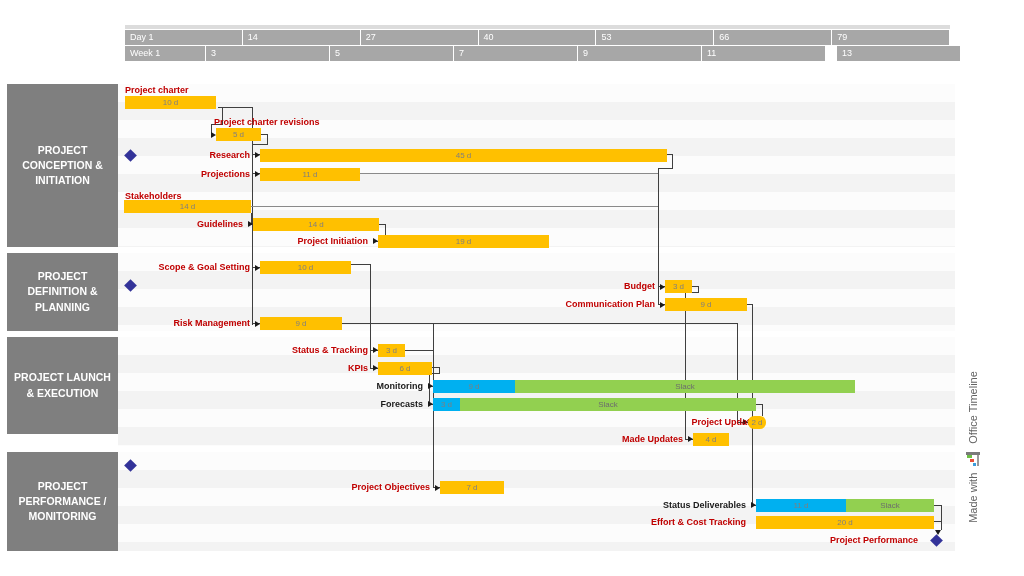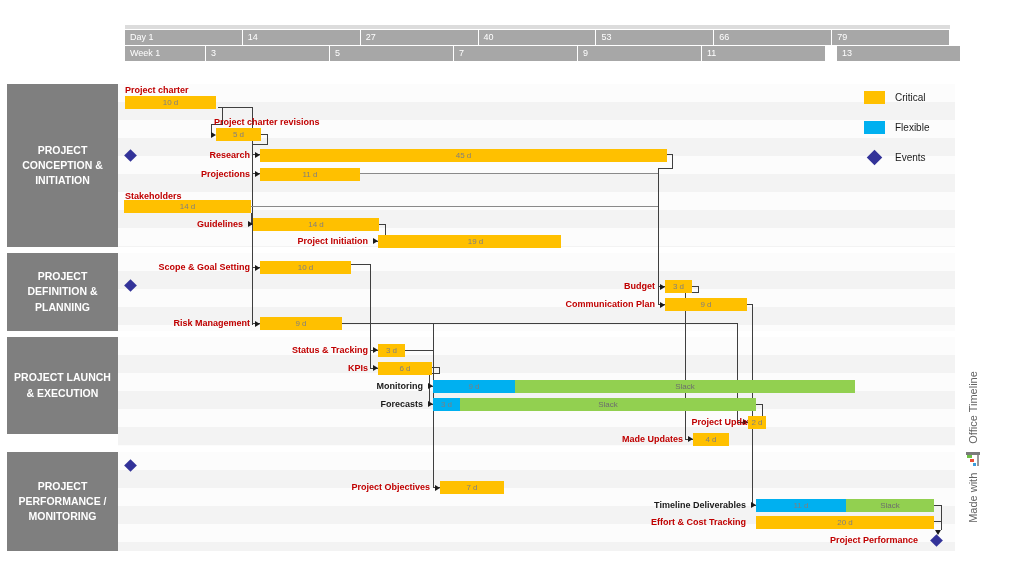--- a/index.html
+++ b/index.html
@@ -166,21 +166,21 @@
       </div>
       <div class="task-label red" style="left: 125px; top: 191px;">Stakeholders</div>
       <div class="bar" style="left: 124px; top: 200px; width: 127px; background: rgb(255, 192, 0);">
         <span class="bar-text">14 d</span>
       </div>
       <div class="task-label left red" style="left: 23px; top: 219px;">Guidelines</div>
       <div class="bar" style="left: 253px; top: 218px; width: 126px; background: rgb(255, 192, 0);">
         <span class="bar-text">14 d</span>
       </div>
       <div class="task-label left red" style="left: 148px; top: 236px;">Project Initiation</div>
-      <div class="bar" style="left: 378px; top: 235px; width: 171px; background: rgb(255, 192, 0); padding-left: 12px;">
+      <div class="bar" style="left: 378px; top: 235px; width: 171px; background: rgb(255, 192, 0);">
         <span class="bar-text">19 d</span>
       </div>
       <div class="task-label left red" style="left: 30px; top: 262px;">Scope &amp; Goal Setting</div>
       <div class="bar" style="left: 260px; top: 261px; width: 91px; background: rgb(255, 192, 0);">
         <span class="bar-text">10 d</span>
       </div>
       <div class="task-label left red" style="left: 435px; top: 281px;">Budget</div>
       <div class="bar" style="left: 665px; top: 280px; width: 27px; background: rgb(255, 192, 0);">
         <span class="bar-text">3 d</span>
       </div>
@@ -208,65 +208,51 @@
         <span class="bar-text on-green">Slack</span>
       </div>
       <div class="task-label left blk" style="left: 203px; top: 399px;">Forecasts</div>
       <div class="bar" style="left: 433px; top: 398px; width: 27px; background: rgb(0, 176, 240);">
         <span class="bar-text">3 d</span>
       </div>
       <div class="bar" style="left: 460px; top: 398px; width: 296px; background: rgb(146, 208, 80);">
         <span class="bar-text on-green">Slack</span>
       </div>
       <div class="task-label left red" style="left: 540px; top: 417px;">Project Updates</div>
-      <div class="bar" style="left: 748px; top: 416px; width: 18px; background: rgb(255, 192, 0);">
+      <div class="bar" style="left: 748px; top: 416px; width: 18px; background: rgb(255, 192, 0); border-radius: 6px;">
         <span class="bar-text">2 d</span>
       </div>
       <div class="task-label left red" style="left: 463px; top: 434px;">Made Updates</div>
       <div class="bar" style="left: 693px; top: 433px; width: 36px; background: rgb(255, 192, 0);">
         <span class="bar-text">4 d</span>
       </div>
       <div class="task-label left red" style="left: 210px; top: 482px;">Project Objectives</div>
       <div class="bar" style="left: 440px; top: 481px; width: 64px; background: rgb(255, 192, 0);">
         <span class="bar-text">7 d</span>
       </div>
-      <div class="task-label left blk" style="left: 526px; top: 500px;">Timeline Deliverables</div>
+      <div class="task-label left blk" style="left: 526px; top: 500px;">Status Deliverables</div>
       <div class="bar" style="left: 756px; top: 499px; width: 90px; background: rgb(0, 176, 240);">
         <span class="bar-text">11 d</span>
       </div>
       <div class="bar" style="left: 846px; top: 499px; width: 88px; background: rgb(146, 208, 80);">
         <span class="bar-text on-green">Slack</span>
       </div>
       <div class="task-label left red" style="left: 526px; top: 517px;">Effort &amp; Cost Tracking</div>
       <div class="bar" style="left: 756px; top: 516px; width: 178px; background: rgb(255, 192, 0);">
         <span class="bar-text">20 d</span>
       </div>
     </div>
   <div id="milestones">
       <div class="diamond" style="left: 125.5px; top: 150.5px;"></div>
       <div class="diamond" style="left: 125.5px; top: 280.5px;"></div>
       <div class="diamond" style="left: 125.5px; top: 460.5px;"></div>
       <div class="diamond" style="left: 931.5px; top: 535.5px;"></div>
       <div class="task-label left red" style="left: 698px; top: 535px;">Project Performance</div>
     </div>
 
-  <div class="legend">
-    <div class="legend-row">
-      <span class="legend-swatch" style="background:#FFC000;"></span>
-      <span class="legend-label">Critical</span>
-    </div>
-    <div class="legend-row">
-      <span class="legend-swatch" style="background:#00B0F0;"></span>
-      <span class="legend-label">Flexible</span>
-    </div>
-    <div class="legend-row">
-      <span class="legend-diamond" style="background:#333399;"></span>
-      <span class="legend-label">Events</span>
-    </div>
-  </div>
 
   <div class="watermark">
     <span>Made with</span>
     <svg width="15" height="15" viewBox="0 0 15 15">
       <rect x="0" y="7" width="3" height="3" fill="#3B9CDB"></rect>
       <rect x="4" y="4" width="3" height="4" fill="#E8503A"></rect>
       <rect x="8" y="1" width="3" height="5" fill="#6CBE45"></rect>
       <rect x="11" y="0" width="3" height="14" fill="#7a7a7a"></rect>
       <rect x="0" y="11" width="11" height="2" fill="#9a9a9a"></rect>
     </svg>

